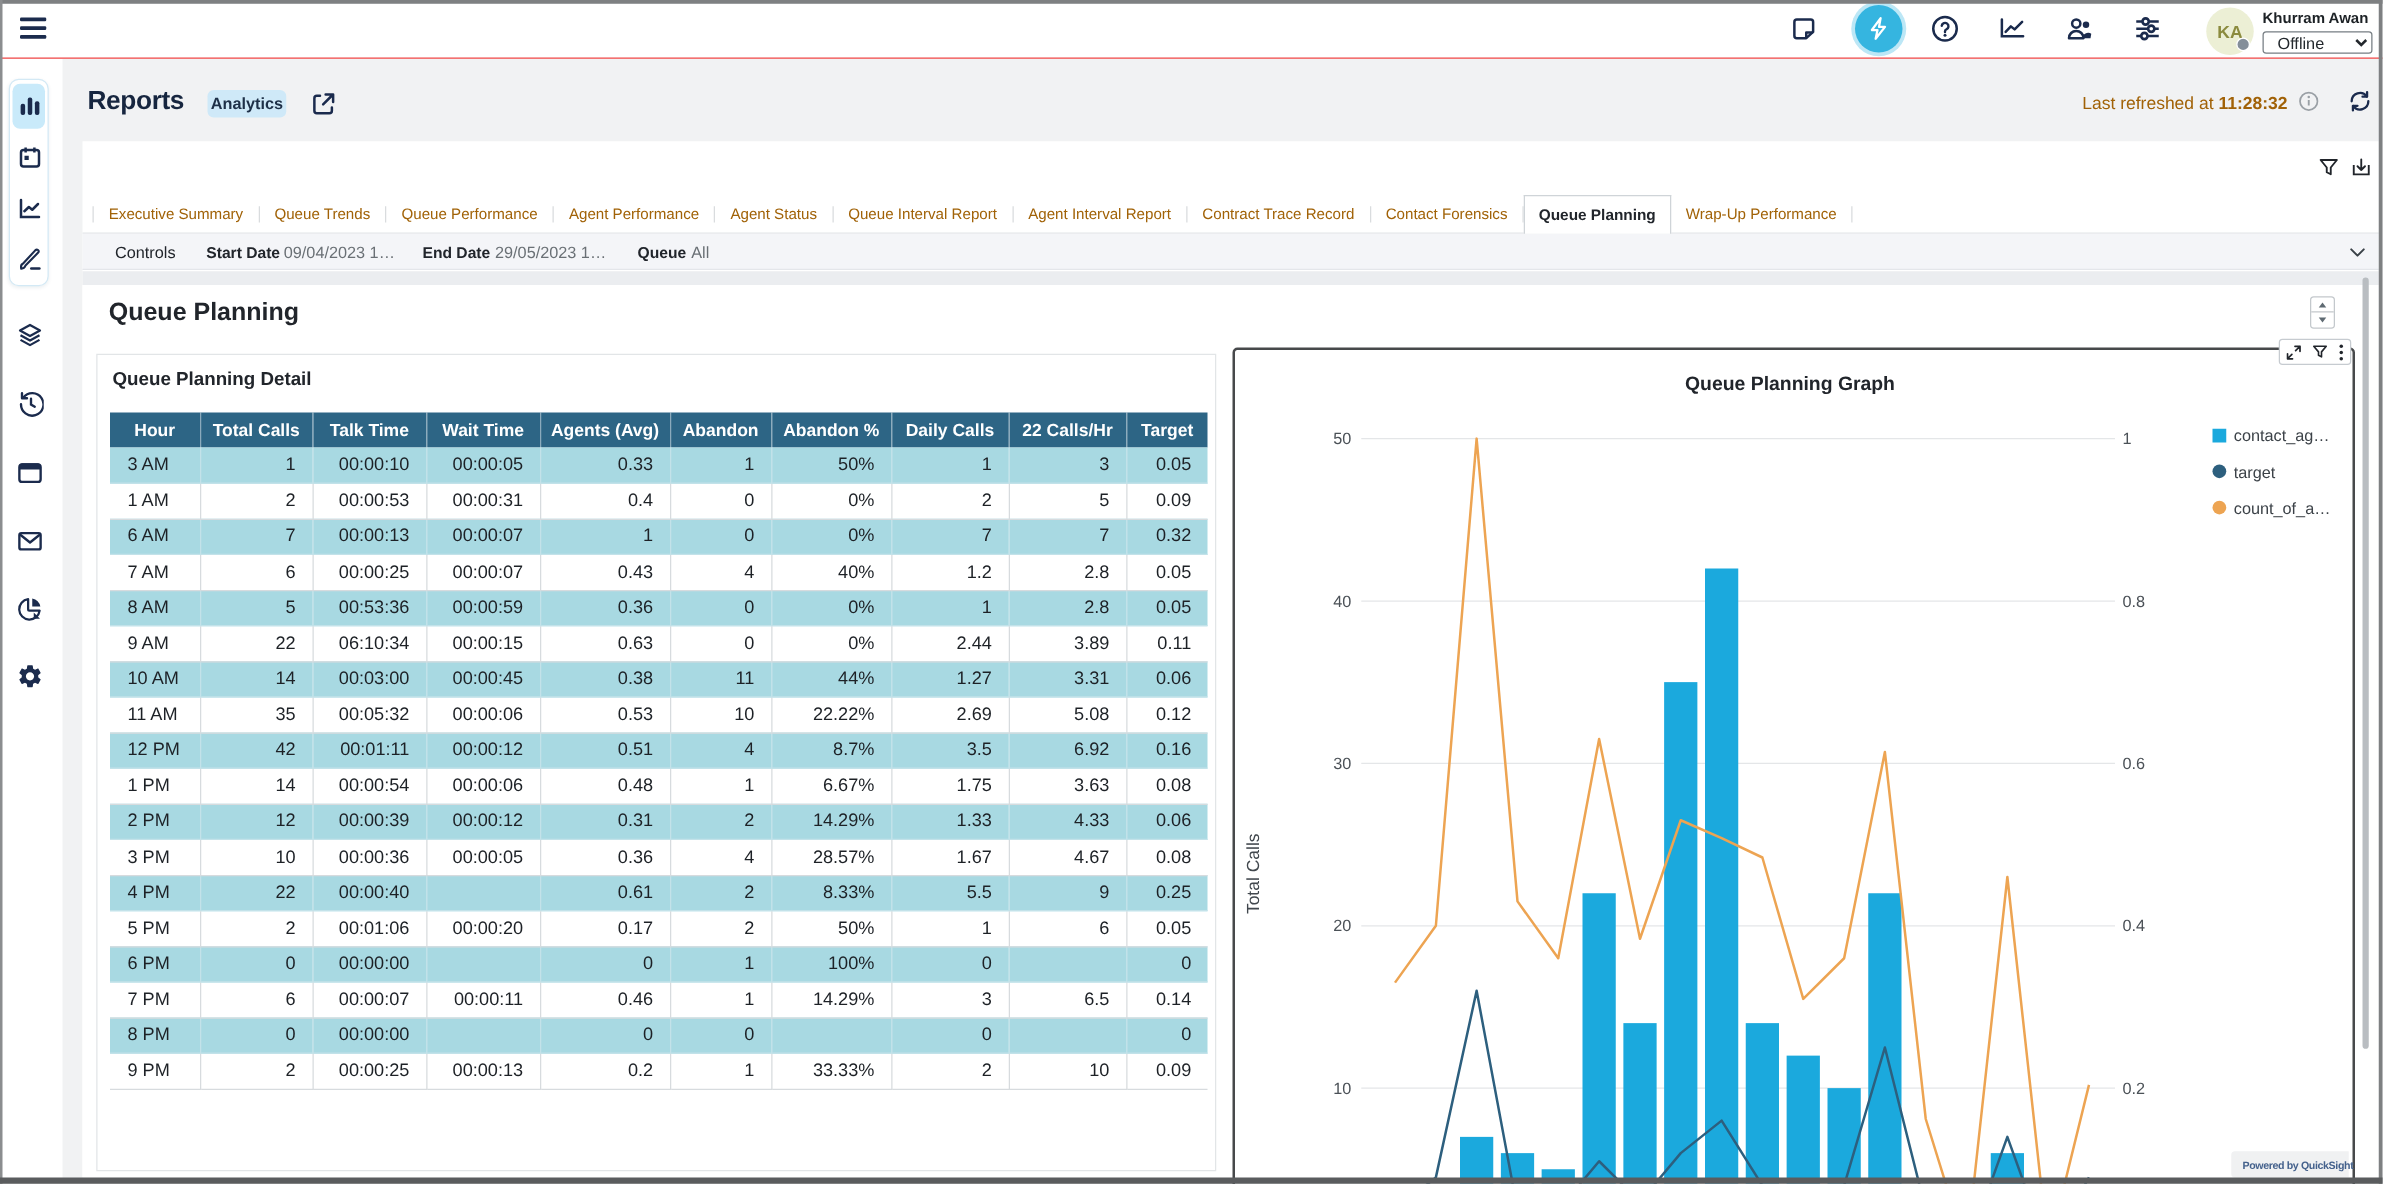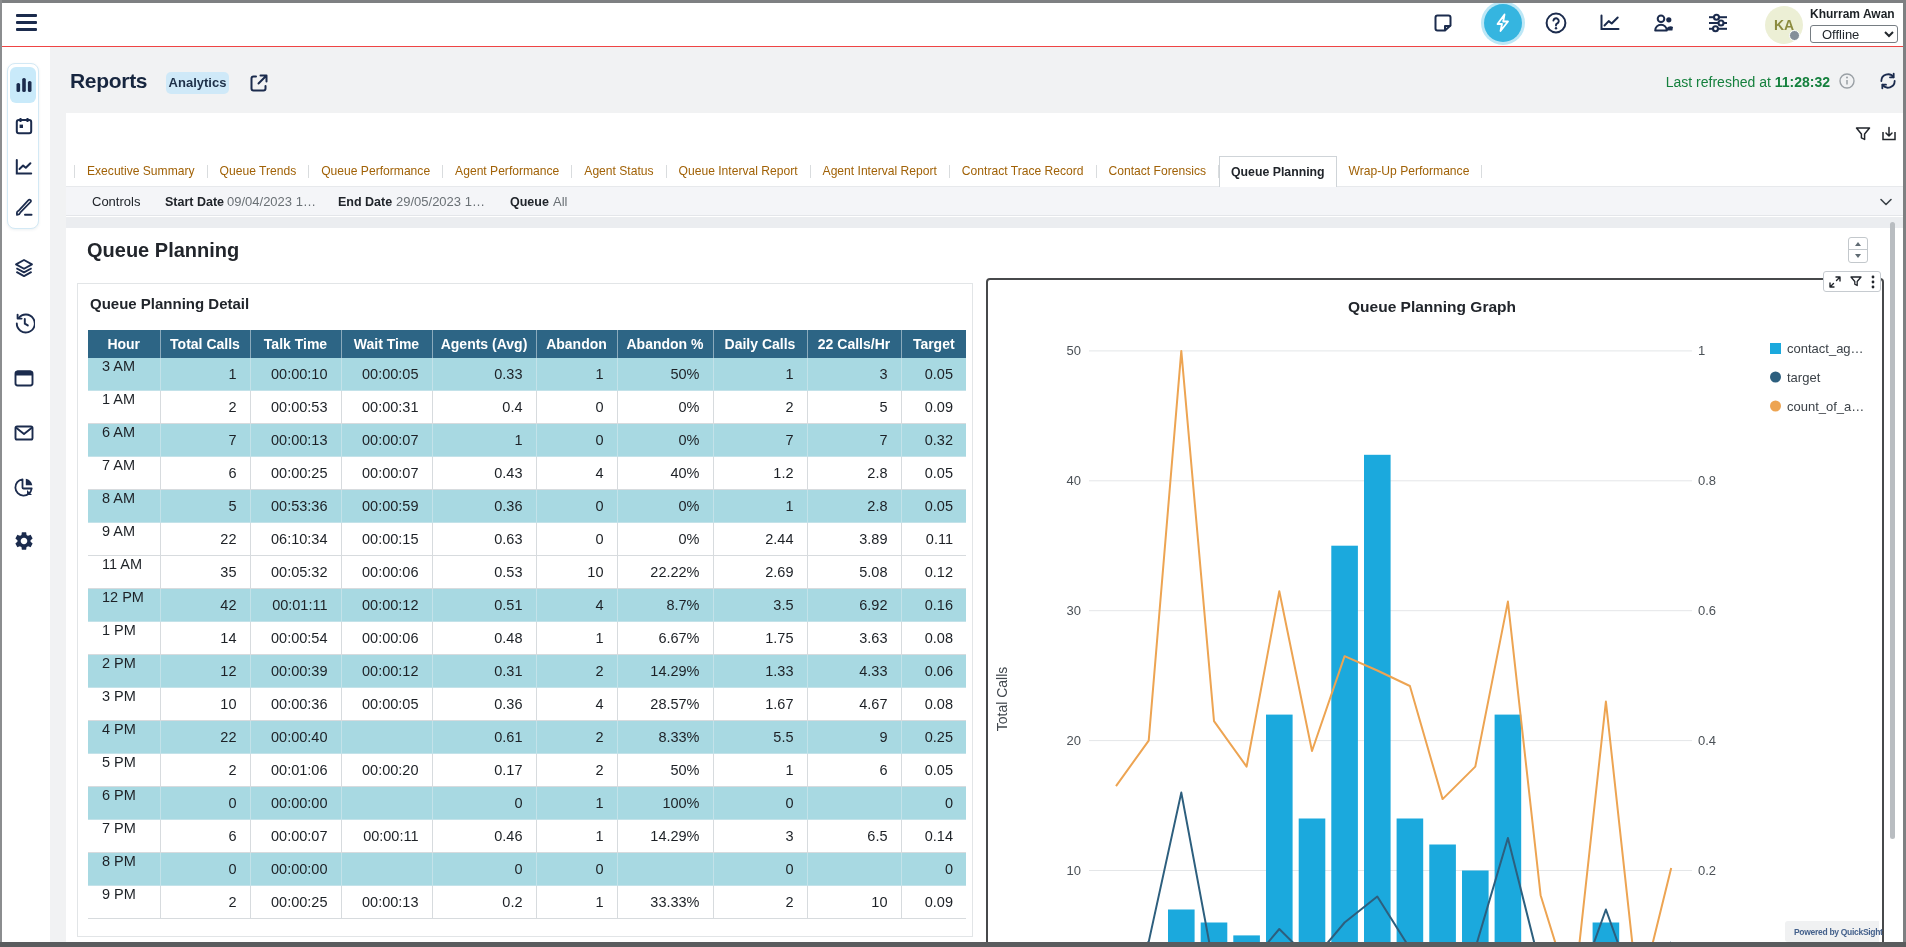--- a/index.html
+++ b/index.html
@@ -10,37 +10,37 @@
 #frame-bottom { position:absolute;left:0;bottom:0;width:1906px;height:5px;background:#5a5c5e;z-index:60; }
 #topbar { position:absolute;left:0;top:3px;width:1906px;height:44px;background:#fff;border-bottom:1px solid #ef4444;z-index:50; }
 #sidebar { position:absolute;left:0;top:47px;width:50px;height:896px;background:#fff;z-index:40; }
 #content { position:absolute;left:50px;top:47px;width:1853px;height:895px;background:#f1f2f3; }
 #embed { position:absolute;left:66px;top:113px;width:1837px;height:829px;background:#fff; }
 .hamb { position:absolute;left:16px;top:11px;width:21px;height:17px; }
 .hamb div { height:2.6px;background:#1b2b4d;border-radius:1px;margin-bottom:4.4px; }
 h1.reports { position:absolute;left:70px;top:69px;font-size:21px;color:#17263f;letter-spacing:-0.3px; }
 .chip { position:absolute;left:166px;top:72px;width:63px;height:22px;background:#cfe9f8;border-radius:5px;
   font-size:13px;font-weight:bold;color:#1e3048;text-align:center;line-height:22px; }
-.lastref { position:absolute;top:74px;right:76px;font-size:14px;color:#15803d;white-space:nowrap;padding-left:35px; }
+.lastref { position:absolute;top:74px;right:76px;font-size:14px;color:#a16207;white-space:nowrap;padding-left:35px; }
 .tabs { position:absolute;left:66px;top:156px;height:30px;display:flex;align-items:center;white-space:nowrap;z-index:5;padding-left:8px; }
 .tab { font-size:12.1px;color:#a16207;padding:0 12px;line-height:30px; }
 .tab.active { font-weight:bold;color:#21252b;background:#fff;border:1px solid #cfd4d8;border-bottom:none;height:31px;padding:0 11px;font-size:12.3px; }
 .tsep { width:1px;height:13px;background:#d9dcde; }
 #controls { position:absolute;left:66px;top:186px;width:1837px;height:30px;background:#f4f5f8;border-top:1px solid #e7e9ec;border-bottom:1px solid #e4e6ea;font-size:13px;color:#21252b; }
 #controls b { font-size:12.5px; }
 #controls .v { color:#6a7075; }
 #sheet { position:absolute;left:66px;top:228px;width:1837px;height:714px;background:#fff; }
 .sheet-title { position:absolute;left:21px;top:11px;font-size:20px;font-weight:bold;color:#21252b; }
 #tablecard { position:absolute;left:11px;top:55px;width:896px;height:654px;background:#fff;border:1px solid #e2e5e7; }
 .card-title { position:absolute;left:12px;top:11px;font-size:15px;font-weight:bold;color:#21252b; }
 table.qtab { position:absolute;left:10px;top:46px;border-collapse:collapse;table-layout:fixed;font-size:14.5px;color:#1d2126; }
 .qtab th { background:#2d6585;color:#fff;font-size:14px;font-weight:bold;height:28px;text-align:center;
   border-right:1px solid rgba(255,255,255,.45);padding:0 4px; }
 .qtab td { height:28.5px;text-align:right;padding:0 13px 0 4px;border-right:1px solid #d7dbde;border-bottom:1px solid #d7dbde; }
-.qtab td:first-child { text-align:left;padding:0 4px 16px 14px; }
+.qtab td:first-child { text-align:left;padding:0 4px 0 14px; }
 .qtab td:last-child, .qtab th:last-child { border-right:none; }
 .qtab tr.s td { background:#a8d9e2;border-right-color:#c3e2e9;border-bottom-color:#c3e2e9; }
 #chartcard { position:absolute;left:986px;top:278px;width:898px;height:700px;background:#fff;border:2px solid #47494b;border-radius:4px;z-index:3; }
 #viztools { position:absolute;left:1823px;top:271px;width:58px;height:21px;background:#fff;border:1px solid #c6cbd0;border-radius:3px;z-index:8;display:flex;align-items:center;justify-content:space-around; }
 #spinner { position:absolute;left:1848px;top:237px;width:20px;height:26px;background:#fff;border:1px solid #c3c8cc;border-radius:3px;z-index:8; }
 #scrollthumb { position:absolute;left:1890px;top:222px;width:5px;height:617px;background:#b9bdc1;border-radius:3px;z-index:55; }
 #qsbadge { position:absolute;left:1785px;top:921px;width:94px;height:21px;background:#f0f1f2;border-radius:3px 0 0 3px;z-index:56;display:flex;align-items:center;white-space:nowrap; }
 select.offline { position:absolute;left:1810px;top:22px;width:88px;height:18px;font-size:13px;color:#23282d;border:1px solid #767d83;border-radius:3px;background:#fff;font-family:"Liberation Sans",sans-serif;padding-left:7px; }
 </style></head>
 <body>
@@ -304,20 +304,32 @@
             <td class="h">9 AM</td>
             <td>22</td>
             <td>06:10:34</td>
             <td>00:00:15</td>
             <td>0.63</td>
             <td>0</td>
             <td>0%</td>
             <td>2.44</td>
             <td>3.89</td>
             <td>0.11</td>
+          </tr>
+          <tr class="s">
+            <td class="h">10 AM</td>
+            <td>14</td>
+            <td>00:03:00</td>
+            <td>00:00:45</td>
+            <td>0.38</td>
+            <td>11</td>
+            <td>44%</td>
+            <td>1.27</td>
+            <td>3.31</td>
+            <td>0.06</td>
           </tr>
           <tr>
             <td class="h">11 AM</td>
             <td>35</td>
             <td>00:05:32</td>
             <td>00:00:06</td>
             <td>0.53</td>
             <td>10</td>
             <td>22.22%</td>
             <td>2.69</td>

